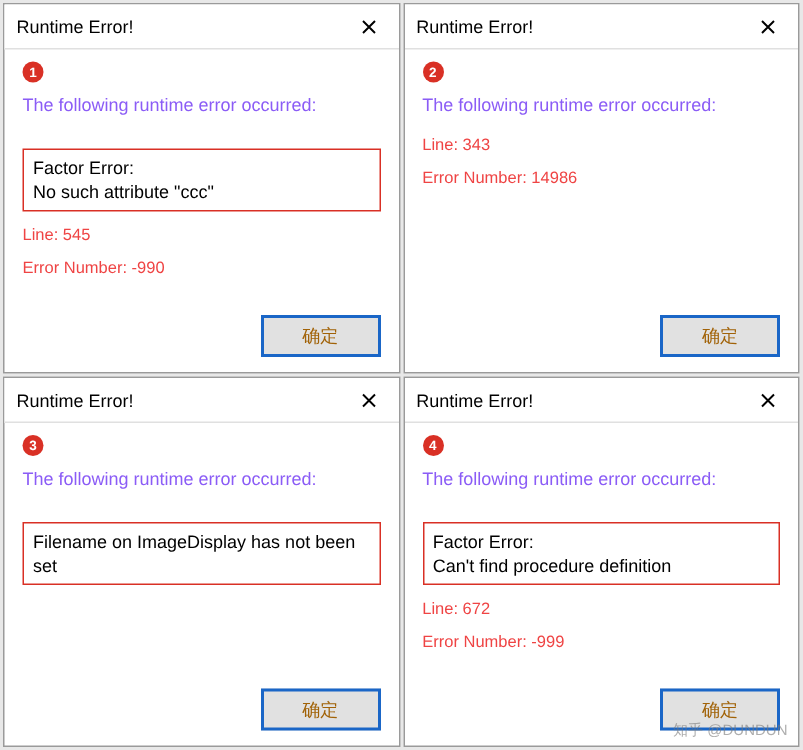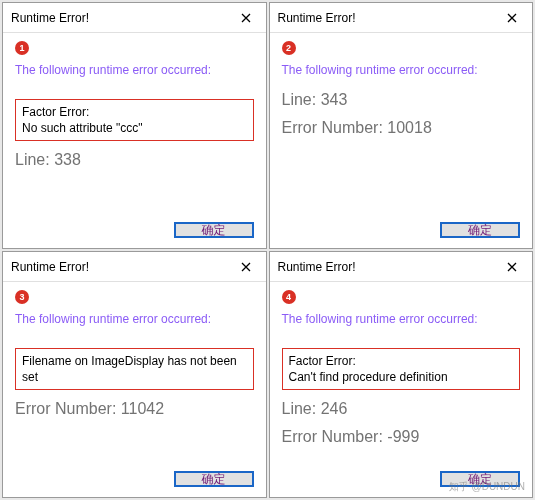--- a/index.html
+++ b/index.html
@@ -79,36 +79,36 @@
     .error-box {
       border: 1.5px solid #d93025;
       padding: 4px 6px;
       font-size: 12px;
       color: #000;
       line-height: 1.35;
       white-space: pre-line;
       margin-top: 12px;
     }
     .info-line {
-      font-size: 16px;
-      color: #737373;
+      font-size: 11px;
+      color: #ef4444;
       margin-top: 4px;
     }
     .footer {
       display: flex;
       justify-content: flex-end;
       padding: 8px 12px 10px 12px;
     }
     .ok-btn {
       min-width: 80px;
-      height: 16px;
+      height: 28px;
       background: #e1e1e1;
       border: 2px solid #1a66c7;
       font-size: 12px;
-      color: #701a75;
+      color: #a16207;
       display: flex;
       align-items: center;
       justify-content: center;
       cursor: pointer;
     }
     .watermark {
       position: absolute;
       bottom: 6px;
       right: 10px;
       font-size: 10px;
@@ -129,82 +129,82 @@
         <svg viewBox="0 0 10 10">
             <path d="M1 1 L9 9 M9 1 L1 9" stroke="#000" stroke-width="1.3"></path>
           </svg>
       </div>
     </div>
     <div class="body">
       <div class="badge">1</div>
       <div class="heading">The following runtime error occurred:</div>
       <div class="error-box">Factor Error:
 No such attribute "ccc"</div>
-      <div class="info-line">Line: 338</div>
+      <div class="info-line">Line: 545</div>
+      <div class="info-line">Error Number: -990</div>
     </div>
     <div class="footer">
       <div class="ok-btn">确定</div>
     </div>
   </div>
 
   <div class="dialog">
     <div class="titlebar">
       <span class="title-text">Runtime Error!</span>
       <div class="close-btn">
         <svg viewBox="0 0 10 10">
             <path d="M1 1 L9 9 M9 1 L1 9" stroke="#000" stroke-width="1.3"></path>
           </svg>
       </div>
     </div>
     <div class="body">
       <div class="badge">2</div>
       <div class="heading">The following runtime error occurred:</div>
       <div class="info-line">Line: 343</div>
-      <div class="info-line">Error Number: 10018</div>
+      <div class="info-line">Error Number: 14986</div>
     </div>
     <div class="footer">
       <div class="ok-btn">确定</div>
     </div>
   </div>
 
   <div class="dialog">
     <div class="titlebar">
       <span class="title-text">Runtime Error!</span>
       <div class="close-btn">
         <svg viewBox="0 0 10 10">
             <path d="M1 1 L9 9 M9 1 L1 9" stroke="#000" stroke-width="1.3"></path>
           </svg>
       </div>
     </div>
     <div class="body">
       <div class="badge">3</div>
       <div class="heading">The following runtime error occurred:</div>
       <div class="error-box">Filename on ImageDisplay has not been set</div>
-      <div class="info-line">Error Number: 11042</div>
     </div>
     <div class="footer">
       <div class="ok-btn">确定</div>
     </div>
   </div>
 
   <div class="dialog">
     <div class="titlebar">
       <span class="title-text">Runtime Error!</span>
       <div class="close-btn">
         <svg viewBox="0 0 10 10">
             <path d="M1 1 L9 9 M9 1 L1 9" stroke="#000" stroke-width="1.3"></path>
           </svg>
       </div>
     </div>
     <div class="body">
       <div class="badge">4</div>
       <div class="heading">The following runtime error occurred:</div>
       <div class="error-box">Factor Error:
 Can't find procedure definition</div>
-      <div class="info-line">Line: 246</div>
+      <div class="info-line">Line: 672</div>
       <div class="info-line">Error Number: -999</div>
     </div>
     <div class="footer">
       <div class="ok-btn">确定</div>
     </div>
   </div>
 
 </div>
 
 <div class="watermark">知乎 @DUNDUN</div>

